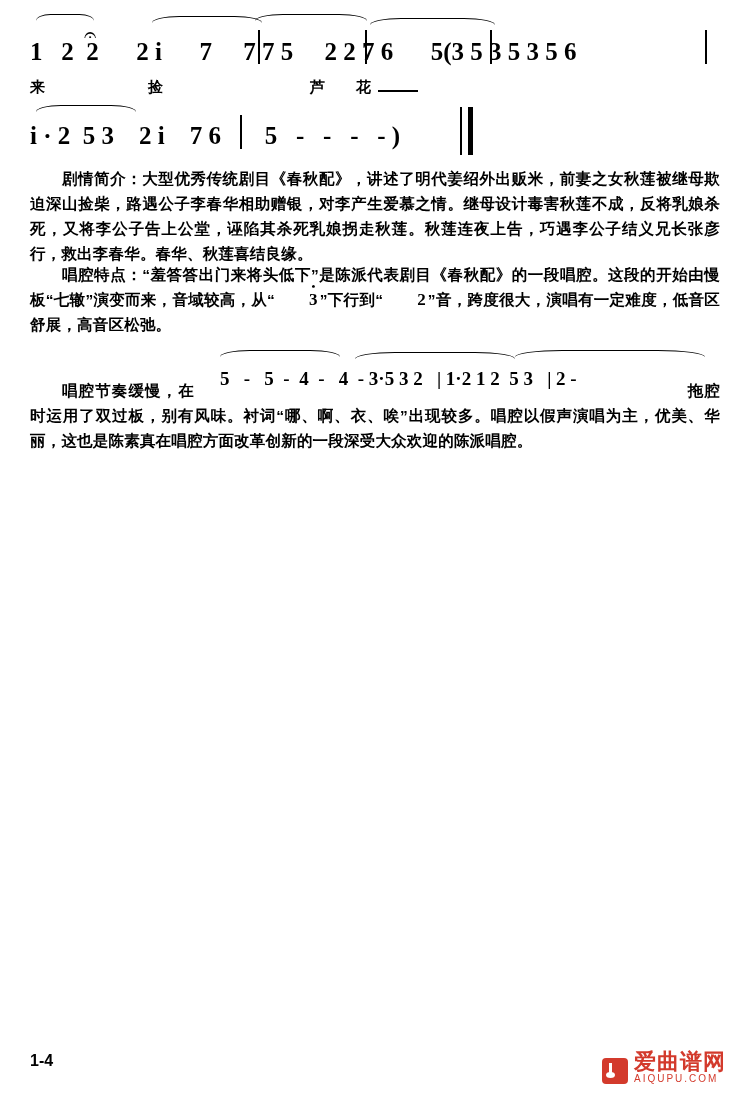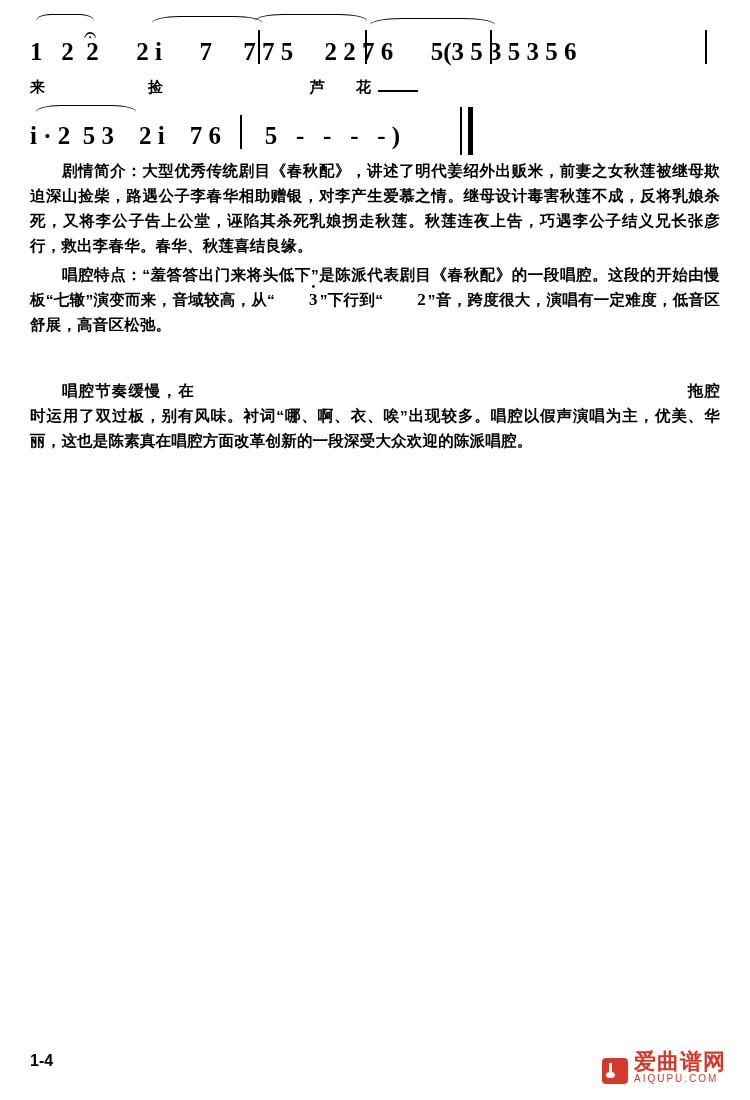--- a/index.html
+++ b/index.html
@@ -200,28 +200,34 @@
   </div>
 
   <div style="position:absolute; left:0; top:105px; width:750px; height:50px;">
     <div class="slur" style="left:36px; top:0px; width:100px;"></div>
     <div class="notes" style="left:30px; top:17px;text-align:center;">i · 2  5 3    2 i    7 6       5   -   -   -   - )</div>
     <div class="barline" style="left:240px; top:10px; height:34px;"></div>
     <div class="thickbar" style="left:468px; top:2px; height:48px;"></div>
     <div class="barline" style="left:460px; top:2px; height:48px;"></div>
   </div>
 
-  <div class="prose indent" style="top:158px;">
+  <div class="prose indent" style="top:166px;">
     <span class="lead">剧情简介：</span><span>大型优秀传统剧目《春秋配》，讲述了明代姜绍外出贩米，前妻之女秋莲被继母欺迫深山捡柴，路遇公子李春华相助赠银，对李产生爱慕之情。继母设计毒害秋莲不成，反将乳娘杀死，又将李公子告上公堂，诬陷其杀死乳娘拐走秋莲。秋莲连夜上告，巧遇李公子结义兄长张彦行，救出李春华。春华、秋莲喜结良缘。</span>
   </div>
 
   <div class="prose indent" style="top:262px;">
     <span class="lead">唱腔特点：</span><span>“羞答答出门来将头低下”是陈派代表剧目《春秋配》的一段唱腔。这段的开始由慢板“七辙”演变而来，音域较高，从“</span><span class="inline-note"><span class="dot-over">•</span><span>3</span></span><span>”下行到“</span><span class="inline-note"><span>2</span></span><span>”音，跨度很大，演唱有一定难度，低音区舒展，高音区松弛。</span>
   </div>
 
+  <div style="position:absolute; left:215px; top:350px; width:500px; height:45px;">
+    <div class="slur" style="left:5px; top:0px; width:120px;"></div>
+    <div class="slur" style="left:140px; top:2px; width:160px;"></div>
+    <div class="slur" style="left:300px; top:0px; width:190px;"></div>
+    <div class="inline-score" style="left:5px; top:18px;">5   -   5  -  4  -   4  - 3·5 3 2   | 1·2 1 2  5 3   | 2 -</div>
+  </div>
 
   <div class="prose indent" style="top:378px;">
     <span class="lead">唱腔节奏缓慢，</span><span>在</span><span style="display:inline-block; width:492px;"></span><span>拖腔时运用了双过板，别有风味。衬词“哪、啊、衣、唉”出现较多。唱腔以假声演唱为主，优美、华丽，这也是陈素真在唱腔方面改革创新的一段深受大众欢迎的陈派唱腔。</span>
   </div>
 
   <div class="page-number">1-4</div>
 
   <div class="watermark">
     <div class="wm-icon"></div>
     <div class="wm-stack">

